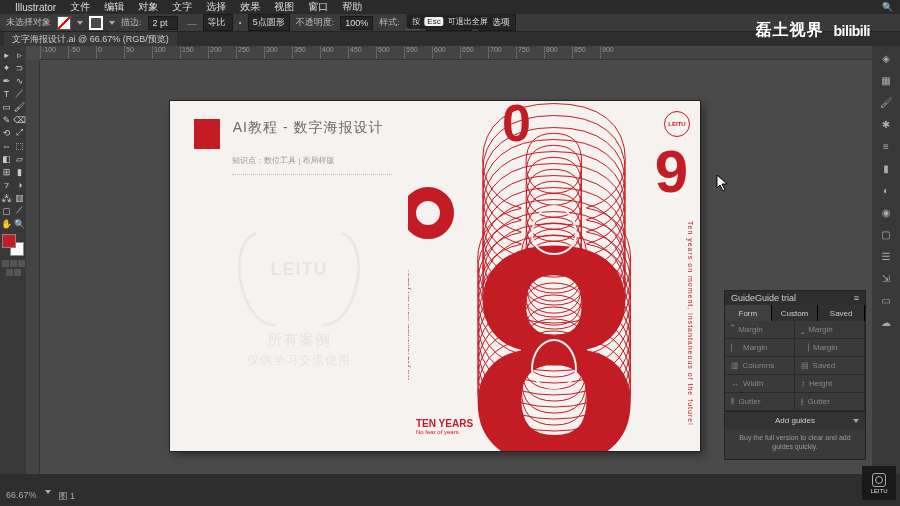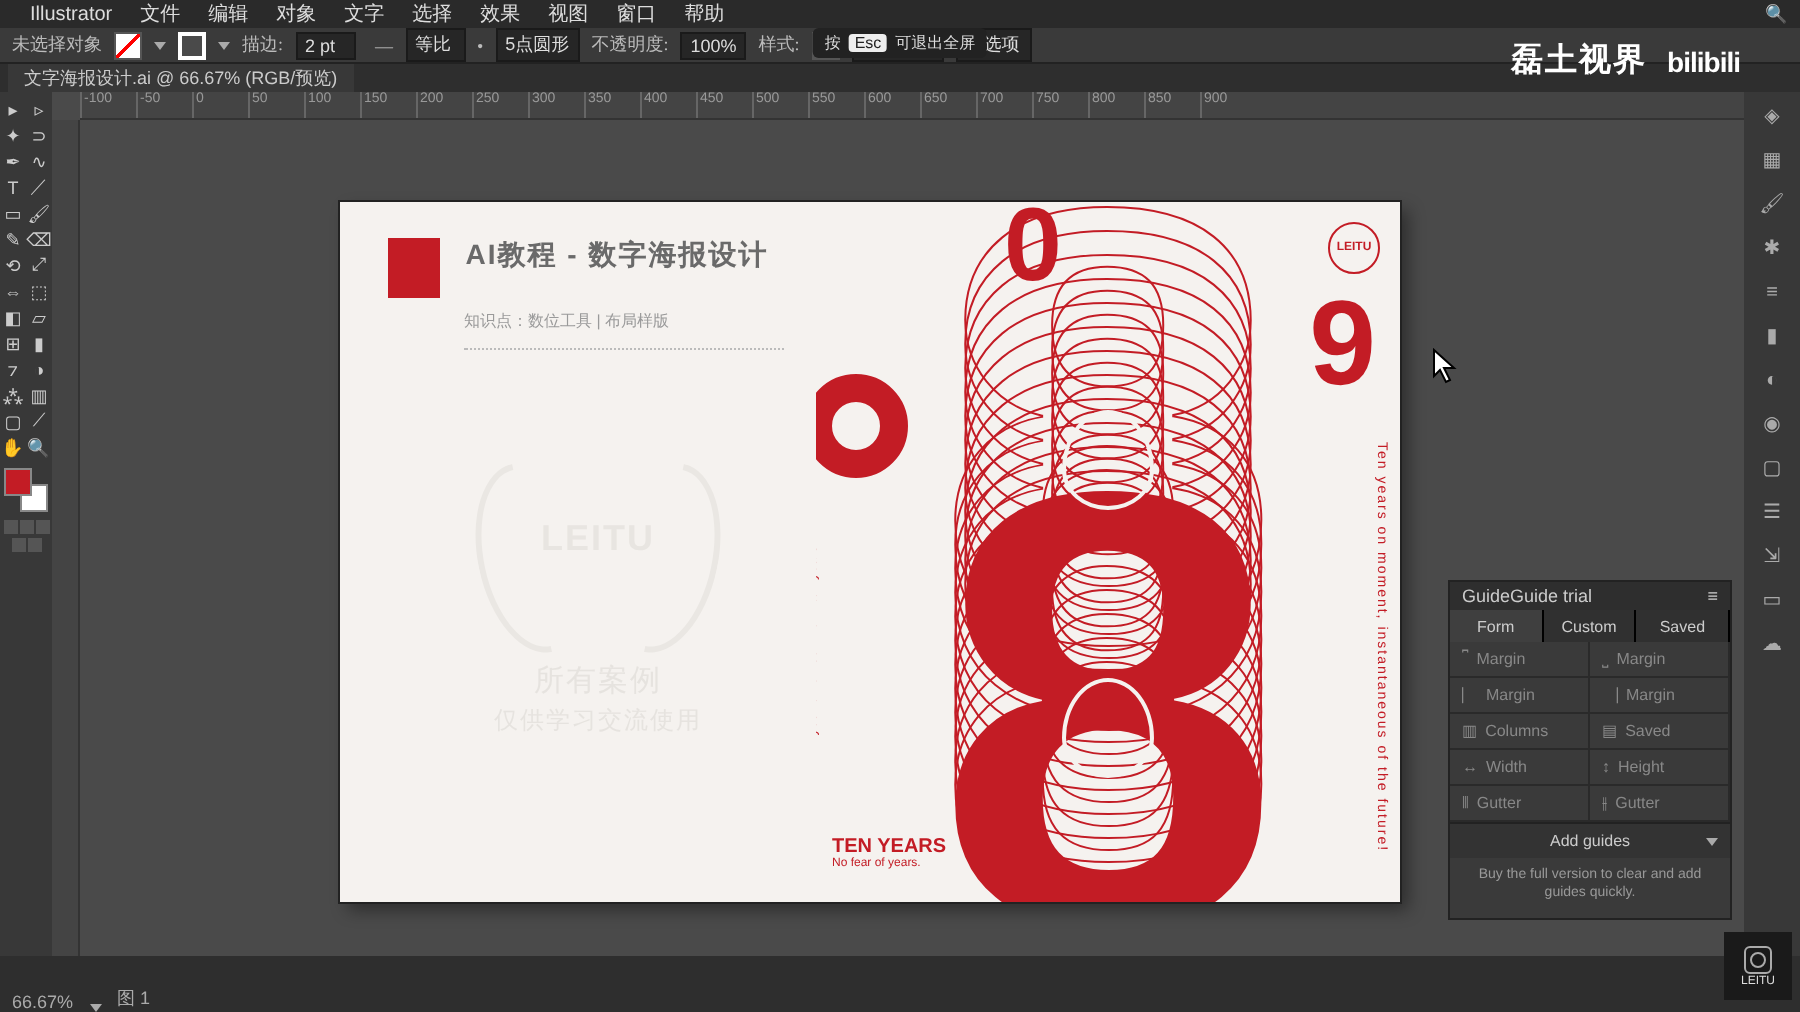--- a/index.html
+++ b/index.html
@@ -39,41 +39,41 @@
 .toolbox .colorwell .fg { position: absolute; top: 0; left: 0; width: 14px; height: 14px; background: #c31c25; border: 1px solid #888; }
 .toolbox .colorwell .bg { position: absolute; bottom: 0; right: 0; width: 14px; height: 14px; background: #fff; border: 1px solid #888; }
 .toolbox .modes { margin-top: 4px; display: flex; gap: 1px; }
 .toolbox .modes div { width: 7px; height: 7px; background: #555; }
 
 
 .rightstrip { position: absolute; top: 46px; right: 0; width: 28px; bottom: 14px; background: #383838; display: flex; flex-direction: column; align-items: center; padding-top: 4px; gap: 6px; }
 .rightstrip .ic { width: 16px; height: 16px; display: flex; align-items: center; justify-content: center; color: #aaa; }
 
 
-.statusbar { position: absolute; bottom: 0; left: 0; right: 0; height: 28px; background: #2e2e2e; display: flex; align-items: flex-end; padding: 0 6px; font-size: 9px; color: #aaa; gap: 8px; }
+.statusbar { position: absolute; bottom: 0; left: 0; right: 0; height: 16px; background: #2e2e2e; display: flex; align-items: flex-start; padding: 16px 6px; font-size: 9px; color: #aaa; gap: 8px; }
 
 
 .esc-hint { position: absolute; top: 14px; left: 50%; transform: translateX(-50%); background: #222; color: #ddd; font-size: 8px; padding: 2px 6px; border-radius: 3px; display: flex; align-items: center; gap: 4px; z-index: 5; }
 .esc-hint .key { background: #eee; color: #222; padding: 0 3px; border-radius: 2px; font-size: 8px; }
 
 
 .brand-wm { position: absolute; top: 20px; right: 30px; display: flex; align-items: center; gap: 10px; z-index: 6; }
 .brand-wm .cn { color: #fff; font-size: 16px; font-weight: 600; letter-spacing: 1px; }
 .brand-wm .bili { color: #fff; font-size: 14px; font-weight: 700; letter-spacing: -0.5px; }
 
 
 .cornerlogo { position: absolute; bottom: 6px; right: 4px; width: 34px; height: 34px; background: #1a1a1a; color: #ddd; display: flex; flex-direction: column; align-items: center; justify-content: center; font-size: 6px; z-index: 7; }
 .cornerlogo .sw { width: 14px; height: 14px; border: 1px solid #aaa; border-radius: 3px; margin-bottom: 1px; position: relative; }
 .cornerlogo .sw::after { content: ""; position: absolute; inset: 2px; border: 1px solid #aaa; border-radius: 50%; }
 
 
 .artboard { width: 530px; height: 350px; background: #f5f2ef; position: relative; box-shadow: 0 0 0 1px #222, 4px 4px 8px rgba(0,0,0,.4); display: flex; }
 .art-left { flex: 0 0 44%; padding: 18px 16px 18px 24px; position: relative; }
 .art-left .redsq { width: 26px; height: 30px; background: #c31c25; display: inline-block; vertical-align: top; }
-.art-left .title { display: inline-block; margin-left: 10px; color: #6a6a6a; font-size: 14px; letter-spacing: 1px; font-weight: bold; }
+.art-left .title { display: inline-block; margin-left: 10px; color: #6a6a6a; font-size: 14px; letter-spacing: 1px; }
 .art-left .sub { color: #9a9a9a; font-size: 8px; margin-top: 6px; margin-left: 38px; }
 .art-left .dots { margin-left: 38px; margin-top: 8px; border-top: 1px dotted #bbb; width: 160px; }
 .art-left .wm { position: absolute; top: 130px; left: 40px; right: 20px; text-align: center; color: #e6e3df; }
 .art-left .wm .laurel { width: 120px; height: 90px; margin: 0 auto 10px; position: relative; }
 .art-left .wm .laurel::before, .art-left .wm .laurel::after { content: ""; position: absolute; top: 0; width: 48px; height: 90px; border: 3px solid #eae7e3; border-radius: 50%; }
 .art-left .wm .laurel::before { left: 0; clip-path: inset(0 50% 0 0); transform: rotate(-12deg); }
 .art-left .wm .laurel::after { right: 0; clip-path: inset(0 0 0 50%); transform: rotate(12deg); }
 .art-left .wm .laurel .lt { position: absolute; top: 28px; left: 0; right: 0; font-size: 18px; font-weight: 700; color: #e8e5e1; letter-spacing: 1px; }
 .art-left .wm .line1 { font-size: 15px; letter-spacing: 1px; }
 .art-left .wm .line2 { font-size: 12px; letter-spacing: 1px; margin-top: 2px; }

